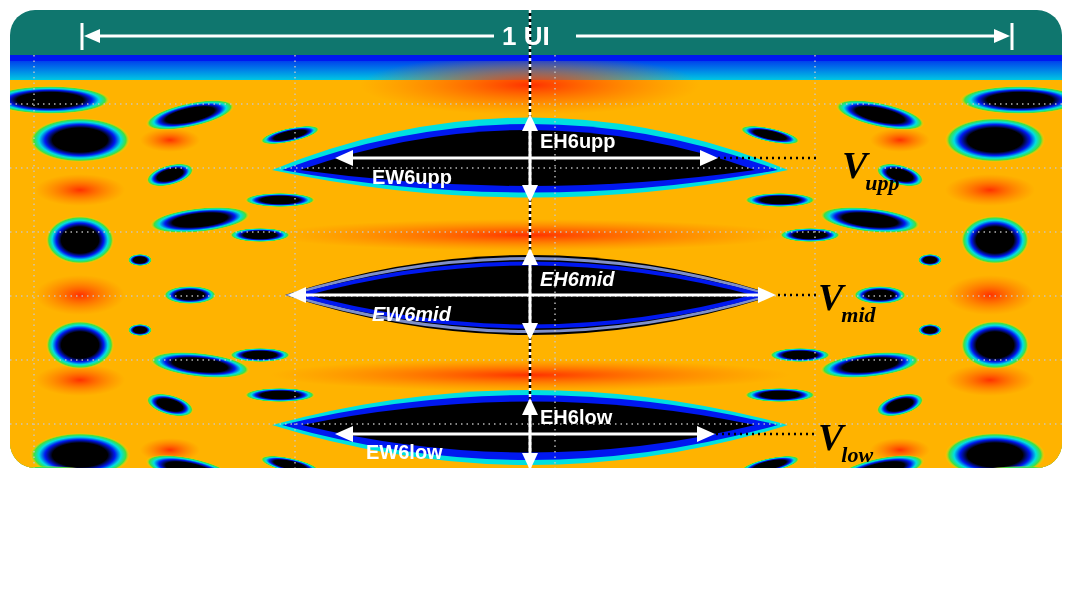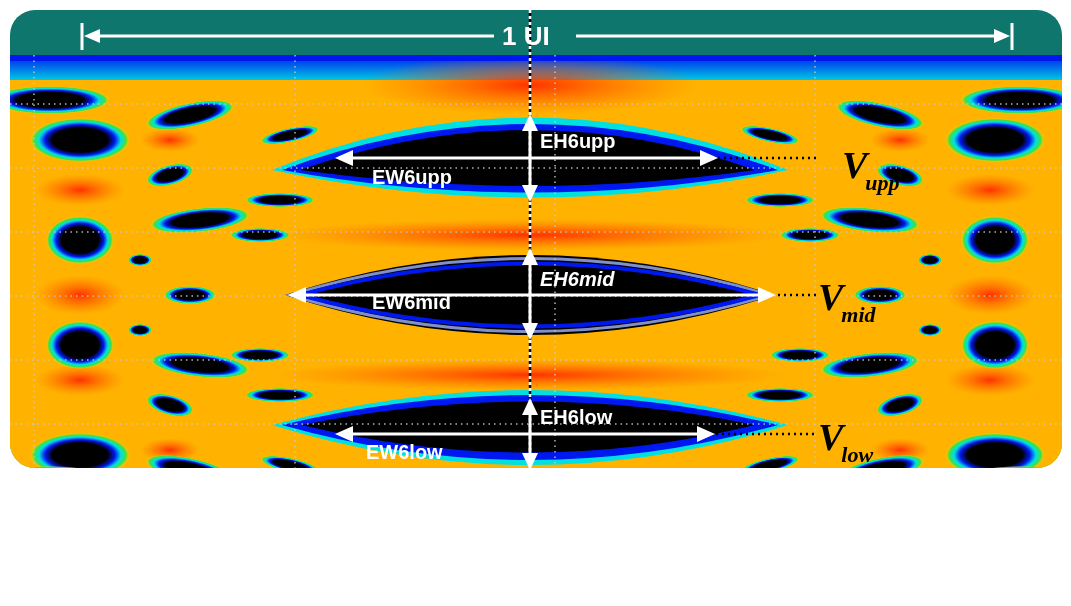--- a/index.html
+++ b/index.html
@@ -183,21 +183,21 @@
       <line x1="706" y1="424" x2="806" y2="424"></line>
     </g>
   </svg>
 
   <div class="lbl" style="left:492px;top:13px;font-size:26px;">1 UI</div>
 
   <div class="lbl" style="left:530px;top:121px;">EH6upp</div>
   <div class="lbl" style="left:362px;top:157px;">EW6upp</div>
 
   <div class="lbl" style="left:530px;top:259px;font-style:italic;">EH6mid</div>
-  <div class="lbl" style="left:362px;top:282px;">EW6mid</div>
+  <div class="lbl" style="left:362px;top:294px;font-style:italic;">EW6mid</div>
 
   <div class="lbl" style="left:530px;top:397px;">EH6low</div>
   <div class="lbl" style="left:356px;top:432px;">EW6low</div>
 
   <div class="vlbl" style="left:808px;top:136px;margin-left:24px;">
     <span class="big">V</span><span class="sub">upp</span>
   </div>
   <div class="vlbl" style="left:808px;top:268px;">
     <span class="big">V</span><span class="sub">mid</span>
   </div>

